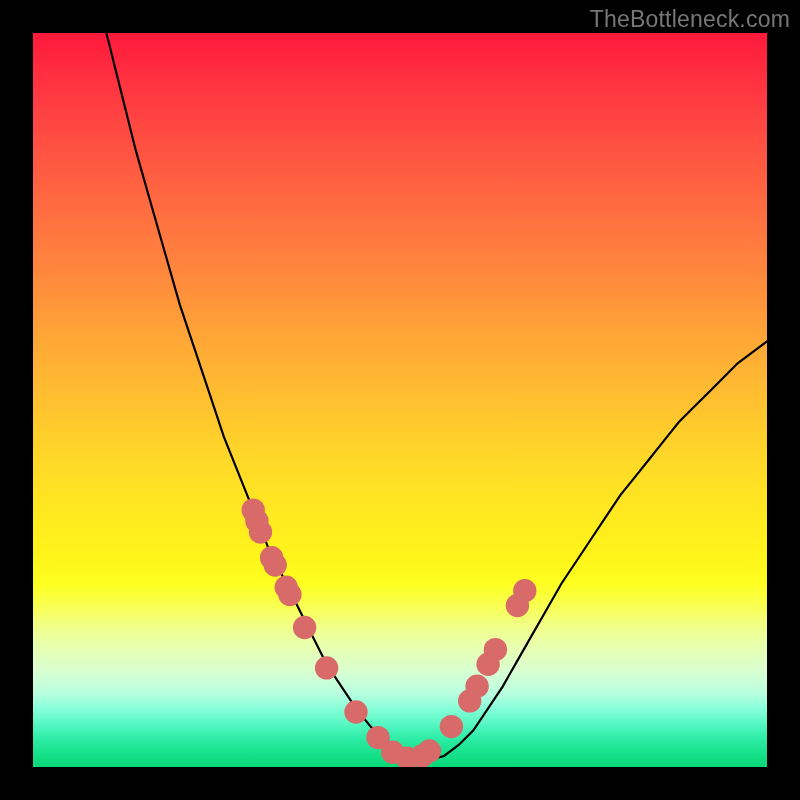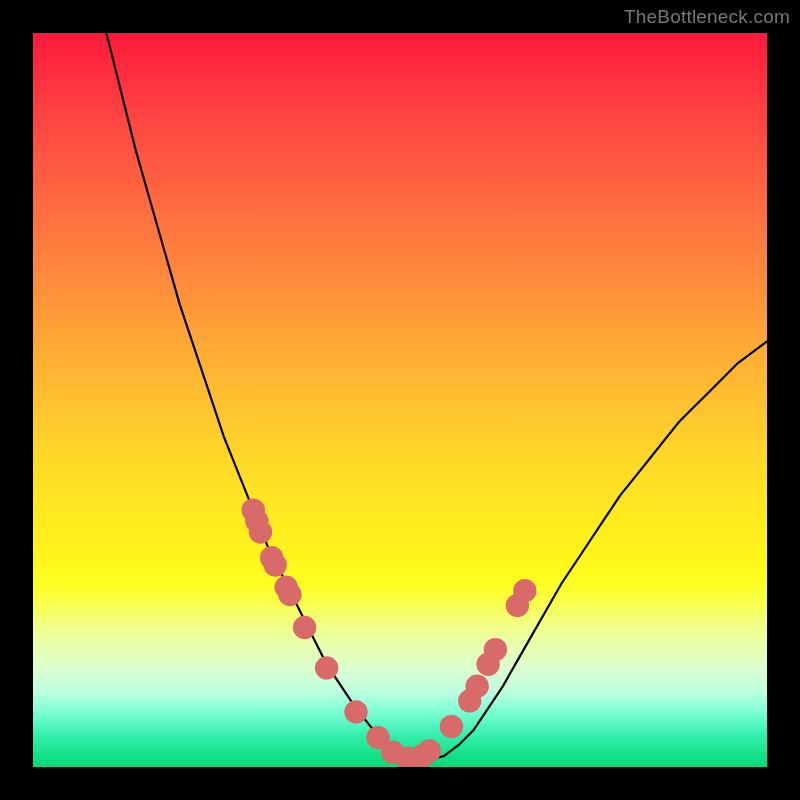--- a/index.html
+++ b/index.html
@@ -48,21 +48,21 @@
       #30eda8 96%,
       #18e28c 98%,
       #08d878 100%
     );
   }
   .watermark {
     position: absolute;
     top: 6px;
     right: 10px;
     color: #777;
-    font-size: 19px;
+    font-size: 23px;
     font-weight: 500;
     letter-spacing: 0.2px;
   }
   svg.curve {
     position: absolute;
     left: 0;
     top: 0;
     width: 734px;
     height: 734px;
   }

